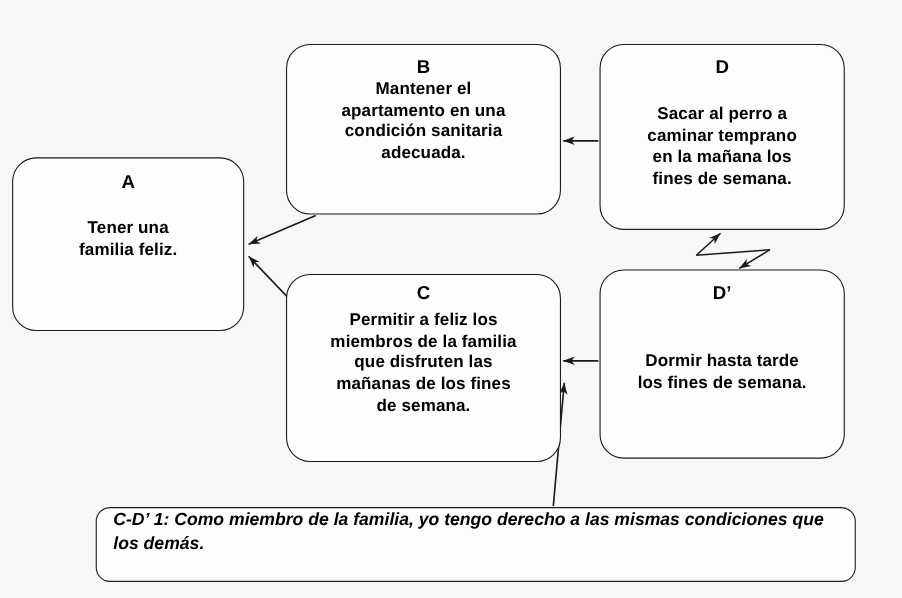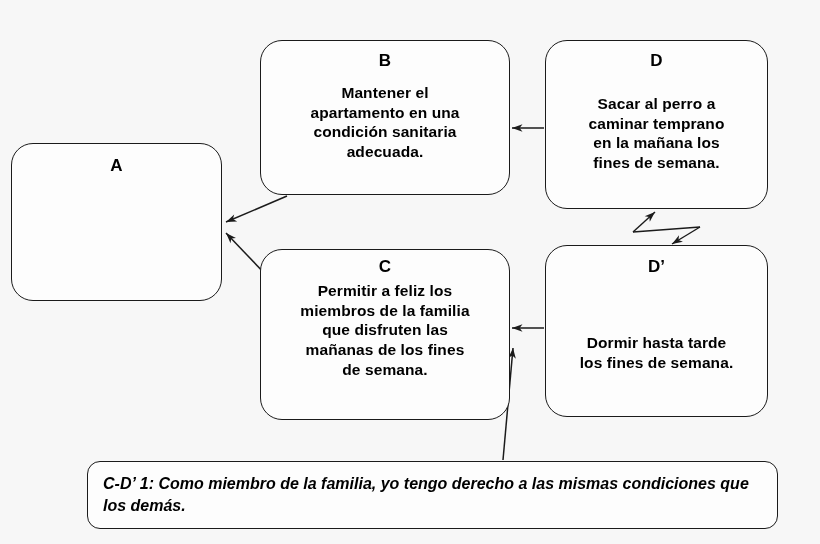--- a/index.html
+++ b/index.html
@@ -49,49 +49,49 @@
   #node-a {
     left: 11px;  top: 143px;  width: 211px; height: 158px;
     padding-top: 13px;
   }
   #node-a .body { margin-top: 22px; }
 
   #node-b {
     left: 260px; top: 40px;  width: 250px; height: 155px;
     padding-top: 11px;
   }
-  #node-b .body { margin-top: 12px; }
+  #node-b .body { margin-top: 0; }
 
   #node-d {
     left: 545px; top: 40px;  width: 223px; height: 169px;
     padding-top: 11px;
   }
   #node-d .body { margin-top: 23px; }
 
   #node-c {
     left: 260px; top: 249px; width: 250px; height: 171px;
     padding-top: 8px;
   }
   #node-c .body { margin-top: 4px; }
 
   #node-dp {
     left: 545px; top: 245px; width: 223px; height: 172px;
     padding-top: 12px;
   }
-  #node-dp .body { margin-top: 56px; }
+  #node-dp .body { margin-top: 42px; }
 
   #caption-box {
     position: absolute;
     left: 87px; top: 461px; width: 691px; height: 68px;
     box-sizing: border-box;
     background: #fdfdfd;
     border: 1.6px solid #1b1b1b;
     border-radius: 13px;
     display: flex;
-    align-items: center;
+    align-items: flex-start;
     padding: 0 15px;
   }
   #caption-box .cap-text {
     font-weight: bold;
     font-style: italic;
     font-size: 16px;
     line-height: 1.38;
     color: #000;
     text-align: left;
   }
@@ -125,20 +125,22 @@
 
     <path d="M 633 232 L 700 227" stroke="#1b1b1b" stroke-width="1.4" fill="none"></path>
     <path d="M 633 232 L 655 212" stroke="#1b1b1b" stroke-width="1.4" fill="none" marker-end="url(#ah)"></path>
     <path d="M 700 227 L 672 244" stroke="#1b1b1b" stroke-width="1.4" fill="none" marker-end="url(#ah)"></path>
 
     <line x1="503" y1="460" x2="513" y2="348" stroke="#1b1b1b" stroke-width="1.5" marker-end="url(#ah)"></line>
   </svg>
 
   <div class="node" id="node-a">
     <div class="tag">A</div>
+    <div class="body">Tener una
+familia feliz.</div>
   </div>
 
   <div class="node" id="node-b">
     <div class="tag">B</div>
     <div class="body">Mantener el
 apartamento en una
 condición sanitaria
 adecuada.</div>
   </div>
 

